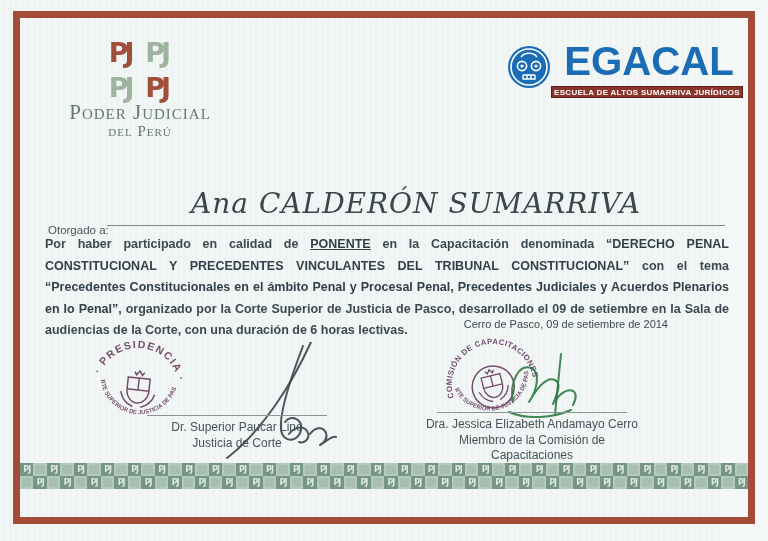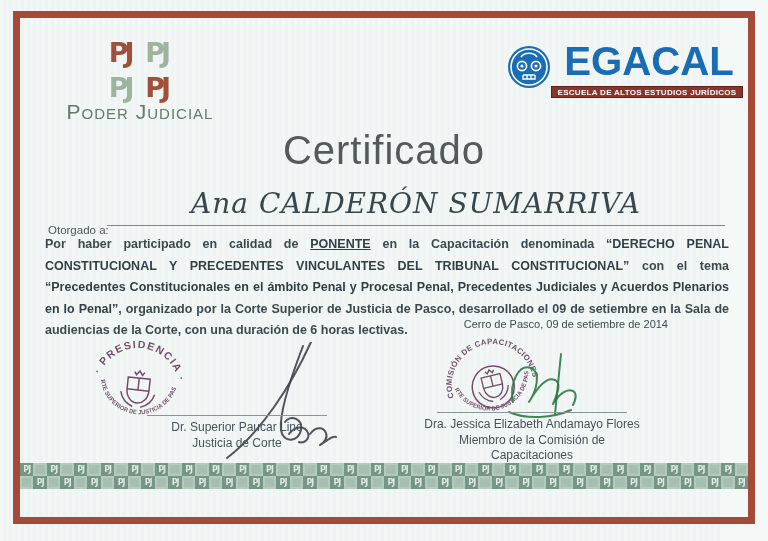--- a/index.html
+++ b/index.html
@@ -23,21 +23,21 @@
   }
   .pj-cell{
     display:flex;align-items:center;justify-content:center;
     font-family:"DejaVu Sans",sans-serif;font-weight:800;
     font-size:27px;letter-spacing:-4px;line-height:1;padding-right:4px;
   }
   .pj-red{color:#a0503a;}
   .pj-green{color:#9fb49f;}
   .pj-org{
     position:absolute;left:30px;top:100px;width:220px;text-align:center;
-    font-family:Liberation Sans, sans-serif;font-variant:small-caps;
+    font-family:Liberation Serif, serif;font-variant:small-caps;
     font-size:21px;letter-spacing:1px;color:#64796c;
   }
   .pj-sub{
     position:absolute;left:30px;top:123px;width:220px;text-align:center;
     font-family:"Liberation Serif",serif;font-variant:small-caps;
     font-size:15px;letter-spacing:1px;color:#64796c;
   }
   
   .egacal-mask{position:absolute;left:507px;top:45px;}
   .egacal-name{
@@ -123,35 +123,35 @@
 <div class="page">
   <div class="frame"></div>
 
   <div class="pj-grid">
     <div class="pj-cell pj-red">PJ</div>
     <div class="pj-cell pj-green">PJ</div>
     <div class="pj-cell pj-green">PJ</div>
     <div class="pj-cell pj-red">PJ</div>
   </div>
   <div class="pj-org">Poder Judicial</div>
+  <div class="pj-sub">del Perú</div>
 
   <svg class="egacal-mask" width="44" height="44" viewBox="0 0 44 44">
     <circle cx="22" cy="22" r="21" fill="#1a6cb5"></circle>
     <circle cx="22" cy="22" r="18" fill="none" stroke="#ffffff" stroke-width="1.6"></circle>
     <path d="M14,12 a9,7 0 0 1 16,0" fill="none" stroke="#ffffff" stroke-width="1.6"></path>
     <circle cx="15" cy="21" r="4.6" fill="none" stroke="#ffffff" stroke-width="1.6"></circle>
     <circle cx="15" cy="21" r="1.6" fill="#ffffff"></circle>
     <circle cx="29" cy="21" r="4.6" fill="none" stroke="#ffffff" stroke-width="1.6"></circle>
     <circle cx="29" cy="21" r="1.6" fill="#ffffff"></circle>
     <path d="M16,30 h12 M16,30 v4 h12 v-4 M20,30 v4 M24,30 v4" fill="none" stroke="#ffffff" stroke-width="1.4"></path>
   </svg>
   <div class="egacal-name">EGACAL</div>
-  <div class="egacal-bar">ESCUELA DE ALTOS ESTUDIOS JURÍDICOS</div>
-
-  <div class="title">Certificado</div>
+  <div class="egacal-bar">ESCUELA DE ALTOS SUMARRIVA JURÍDICOS</div>
+
 
   <div class="awarded-label">Otorgado a:</div>
   <div class="award-line">
     <span class="recipient">Ana CALDERÓN SUMARRIVA</span>
   </div>
 
   <p class="body-text"><span class="seg-normal">Por haber participado en calidad de </span><span class="seg-bold-underline">PONENTE</span><span class="seg-normal"> en la Capacitación denominada  </span><span class="seg-bold">“DERECHO PENAL CONSTITUCIONAL Y PRECEDENTES VINCULANTES DEL TRIBUNAL CONSTITUCIONAL”</span><span class="seg-normal"> con el tema </span><span class="seg-bold">“Precedentes Constitucionales en el ámbito Penal y Procesal Penal, Precedentes Judiciales y Acuerdos Plenarios en lo Penal”</span><span class="seg-normal">, organizado por la Corte Superior de Justicia de Pasco, desarrollado el 09 de setiembre en la Sala de audiencias de la Corte, con una duración de 6 horas lectivas.</span></p>
 
   <div class="date-line">Cerro de Pasco,  09 de setiembre de 2014</div>
 
@@ -199,21 +199,21 @@
   </svg>
 
   <div class="sig-rule sig-rule-left"></div>
   <div class="sig-rule sig-rule-right"></div>
 
   <div class="sig-text sig-text-left">
     <div>Dr. Superior Paucar Lino</div>
     <div>Justicia de Corte</div>
   </div>
   <div class="sig-text sig-text-right">
-    <div>Dra. Jessica Elizabeth Andamayo Flores</div>
+    <div>Dra. Jessica Elizabeth Andamayo Cerro</div>
     <div>Miembro de la Comisión de Capacitaciones</div>
     <div>Corte Superior de Justicia de Pasco</div>
   </div>
 
   <div class="pj-band">
       <div class="band-row">
         <div class="band-tile band-tile-glyph">PJ</div>
         <div class="band-tile band-tile-plain"></div>
         <div class="band-tile band-tile-glyph">PJ</div>
         <div class="band-tile band-tile-plain"></div>

